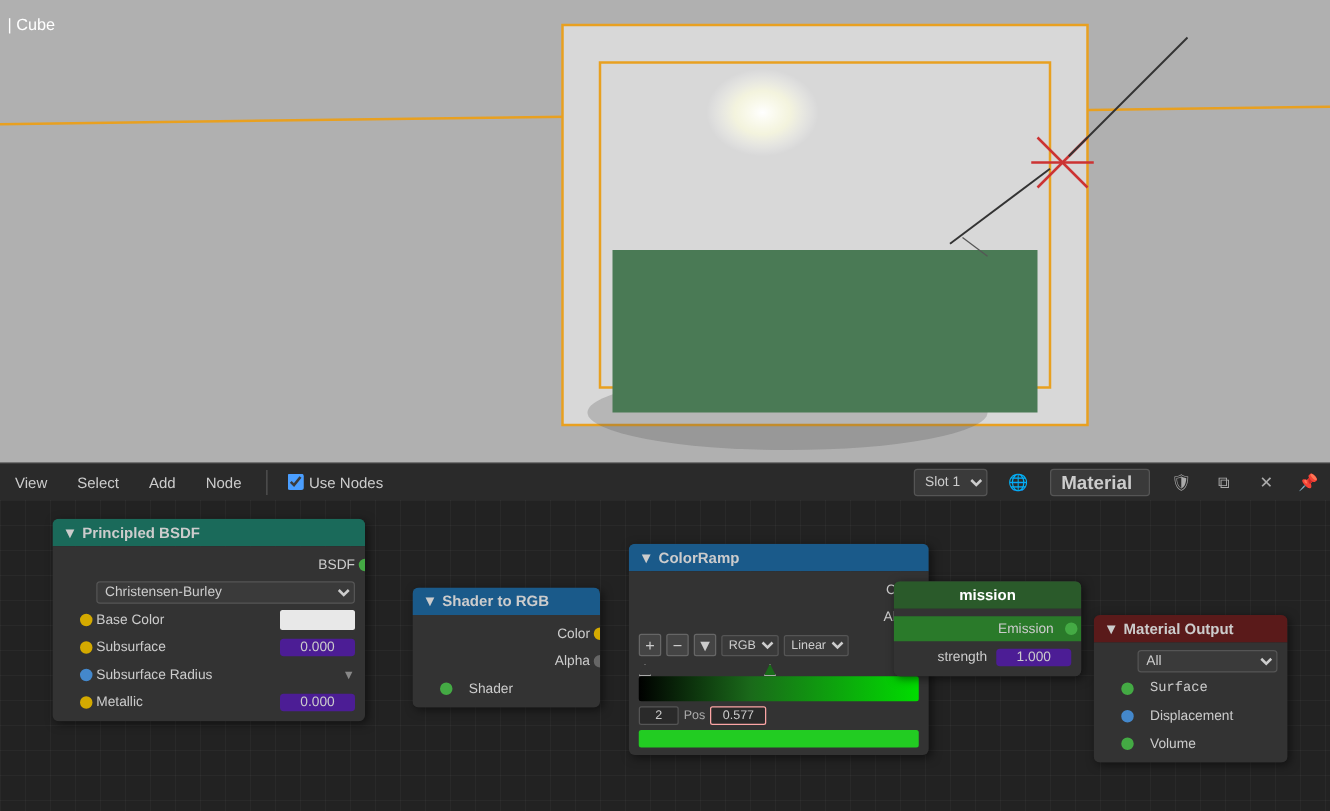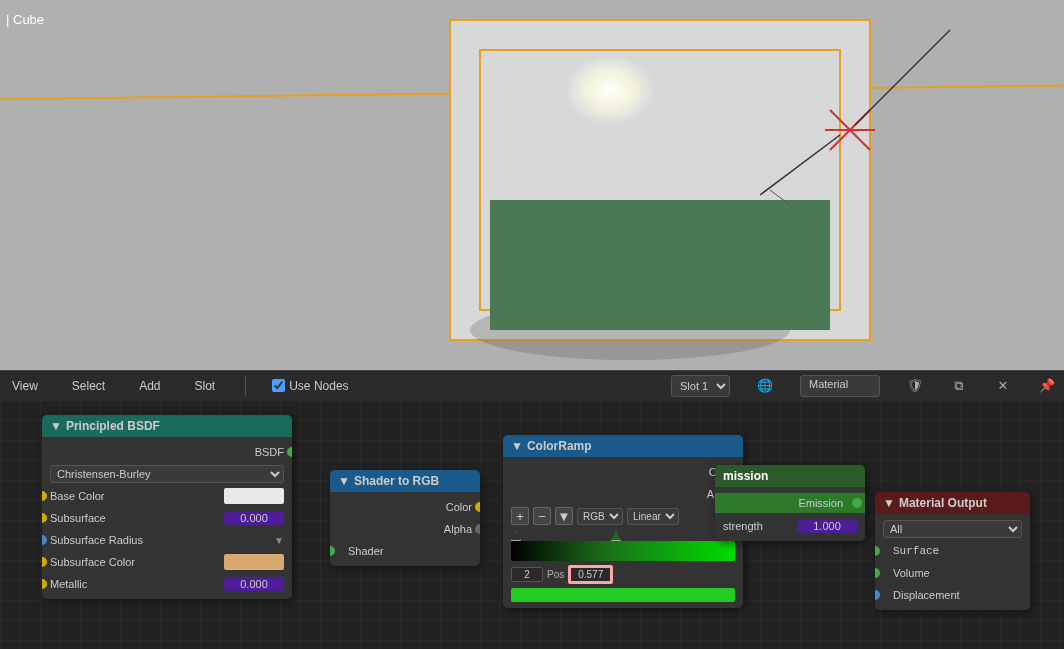--- a/index.html
+++ b/index.html
@@ -24,21 +24,21 @@
     }
 
     
     #toolbar {
       width: 1064px;
       height: 30px;
       background: #2a2a2a;
       display: flex;
       align-items: center;
       padding: 0 8px;
-      gap: 26px;
+      gap: 16px;
       border-top: 1px solid #444;
     }
 
     .toolbar-item {
       color: #ccc;
       cursor: pointer;
       font-size: 12px;
       padding: 2px 4px;
     }
 
@@ -62,24 +62,25 @@
       font-size: 11px;
       border-radius: 3px;
       height: 22px;
     }
 
     .material-name {
       background: #3a3a3a;
       border: 1px solid #555;
       color: #ccc;
       padding: 2px 8px;
-      font-size: 11px;
+      font-size: 15px;
       border-radius: 3px;
       height: 22px;
       min-width: 80px;
+      font-weight: bold;
     }
 
     .toolbar-icon {
       width: 18px;
       height: 18px;
       display: flex;
       align-items: center;
       justify-content: center;
       color: #aaa;
       cursor: pointer;
@@ -127,20 +128,21 @@
       background: #333;
       padding: 4px 0;
     }
 
     .node-row {
       display: flex;
       align-items: center;
       padding: 2px 8px;
       min-height: 22px;
       position: relative;
+      margin-left: 27px;
     }
 
     .node-socket {
       width: 10px;
       height: 10px;
       border-radius: 50%;
       border: 2px solid #888;
       position: absolute;
     }
 
@@ -269,21 +271,21 @@
       text-align: center;
     }
 
     .cr-pos-label {
       font-size: 10px;
       color: #aaa;
     }
 
     .cr-pos-val {
       background: #2a2a2a;
-      border: 3px solid #fca5a5;
+      border: 1px solid #fca5a5;
       color: #ccc;
       font-size: 10px;
       padding: 1px 4px;
       border-radius: 2px;
       width: 45px;
       text-align: center;
     }
 
     
     .connections-svg {
@@ -344,21 +346,21 @@
     <line x1="770" y1="190" x2="790" y2="205" stroke="#555" stroke-width="1"></line>
   </svg>
 
   <div class="obj-name">| Cube</div>
 </div>
 
 <div id="toolbar">
   <div class="toolbar-item">View</div>
   <div class="toolbar-item">Select</div>
   <div class="toolbar-item">Add</div>
-  <div class="toolbar-item">Slot</div>
+  <div class="toolbar-item">Node</div>
 
   <div class="toolbar-sep"></div>
 
   <div class="checkbox-item">
     <input type="checkbox" checked="" style="">
     <span>Use Nodes</span>
   </div>
 
   <div style="flex:1"></div>
 
@@ -419,25 +421,20 @@
         <span class="node-label">Subsurface</span>
         <input class="node-value" type="text" value="0.000" style="">
       </div>
 
       <div class="node-row">
         <span class="node-socket left socket-blue"></span>
         <span class="node-label">Subsurface Radius</span>
         <span style="font-size:10px;color:#888;">▼</span>
       </div>
 
-      <div class="node-row">
-        <span class="node-socket left socket-yellow"></span>
-        <span class="node-label">Subsurface Color</span>
-        <div class="color-swatch" style="background:#d8a870;"></div>
-      </div>
 
       <div class="node-row">
         <span class="node-socket left socket-yellow"></span>
         <span class="node-label">Metallic</span>
         <input class="node-value" type="text" value="0.000" style="">
       </div>
     </div>
   </div>
 
   <div class="node node-s2rgb">
@@ -507,21 +504,21 @@
         <div class="cr-num">2</div>
         <span class="cr-pos-label">Pos</span>
         <div class="cr-pos-val">0.577</div>
       </div>
 
       <div class="colorramp-output-bar"></div>
     </div>
   </div>
 
   <div style="position:absolute; left:715px; top:65px; width:150px; background:#333; border-radius:5px; overflow:hidden; box-shadow:2px 2px 8px rgba(0,0,0,0.5);">
-    <div style="background:#2a5a2a; padding:4px 8px; font-size:12px; font-weight:bold; color:#fff;">
+    <div style="background:#2a5a2a; padding:4px 8px; font-size:12px; font-weight:bold; color:#fff;text-align:center;">
       <span>mission</span>
     </div>
     <div style="background:#333; padding:4px 0;">
 
       <div style="height:20px; background:#2a7a2a; margin:2px 0; display:flex; align-items:center; padding-right:8px;">
         <span style="flex:1; text-align:right; font-size:11px; color:#ccc; padding-right:4px;">Emission</span>
         <span class="node-socket right socket-green" style="position:relative;right:-5px;"></span>
       </div>
 
       <div class="node-row">
@@ -543,24 +540,24 @@
           <option>All</option>
         </select>
       </div>
 
       <div class="node-row">
         <span class="node-socket left socket-green"></span>
         <span class="node-label" style="padding-left:10px;font-family:Liberation Mono, monospace;">Surface</span>
       </div>
 
       <div class="node-row">
+        <span class="node-socket left socket-blue"></span>
+        <span class="node-label" style="padding-left:10px;">Displacement</span>
+      </div>
+
+      <div class="node-row">
         <span class="node-socket left socket-green"></span>
         <span class="node-label" style="padding-left:10px;">Volume</span>
       </div>
-
-      <div class="node-row">
-        <span class="node-socket left socket-blue"></span>
-        <span class="node-label" style="padding-left:10px;">Displacement</span>
-      </div>
     </div>
   </div>
 
 </div>
 
 </body></html>

